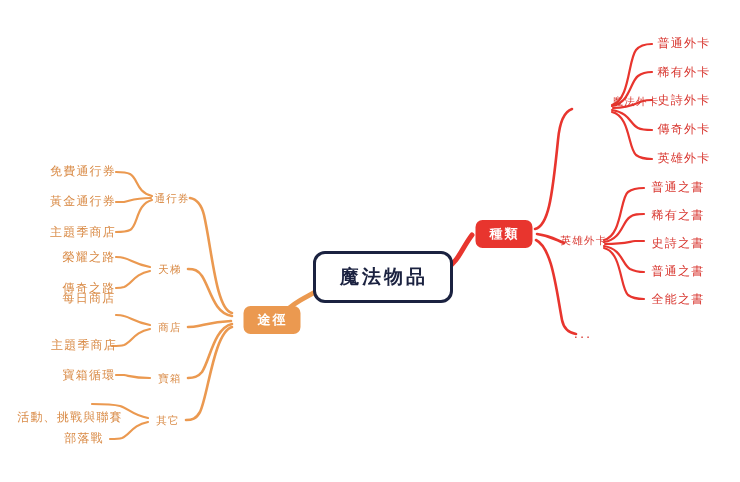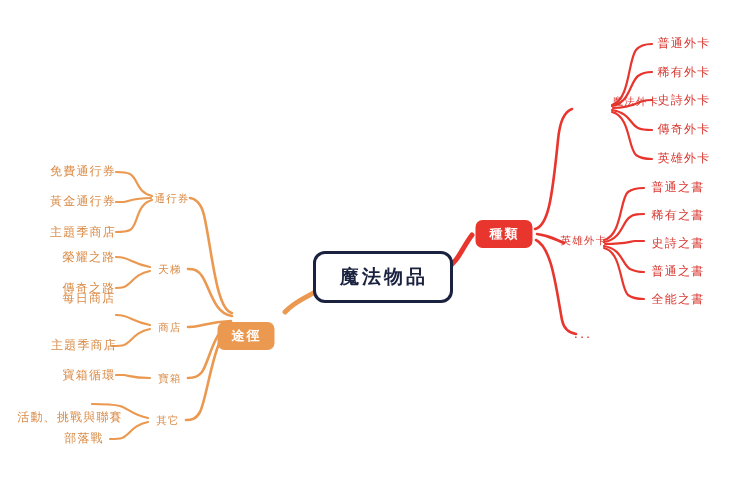--- a/index.html
+++ b/index.html
@@ -119,21 +119,21 @@
 
     <path d="M150,378 C134,378 130,376 124,375 C121,375 119,375 116,375" stroke="#eb9950" stroke-width="2.2" fill="none" stroke-linecap="round"></path>
 
     <path d="M148,418 C132,415 128,408 120,406 C112,404 100,404 92,404" stroke="#eb9950" stroke-width="2.2" fill="none" stroke-linecap="round"></path>
     <path d="M148,422 C132,425 130,435 122,438 C119,439 115,439 110,439" stroke="#eb9950" stroke-width="2.2" fill="none" stroke-linecap="round"></path>
   </svg>
 
   <div class="node central" style="left:383px; top:277px;">魔法物品</div>
 
   <div class="node boxed red" style="left:504px; top:234px;">種類</div>
-  <div class="node boxed orange" style="left:246px; top:320px;margin-top:16px;">途徑</div>
+  <div class="node boxed orange" style="left:272px; top:320px;">途徑</div>
 
   <div class="node label red mid" style="left:592px; top:101px;margin-left:44px;">魔法外卡</div>
   <div class="node label red mid" style="left:584px; top:240px;">英雄外卡</div>
   <div class="node label ellipsis" style="left:583px; top:333px; color:#d8362f;">...</div>
 
   <div class="node label red" style="left:684px; top:43px;">普通外卡</div>
   <div class="node label red" style="left:684px; top:72px;">稀有外卡</div>
   <div class="node label red" style="left:684px; top:100px;">史詩外卡</div>
   <div class="node label red" style="left:684px; top:129px;">傳奇外卡</div>
   <div class="node label red" style="left:684px; top:158px;">英雄外卡</div>

